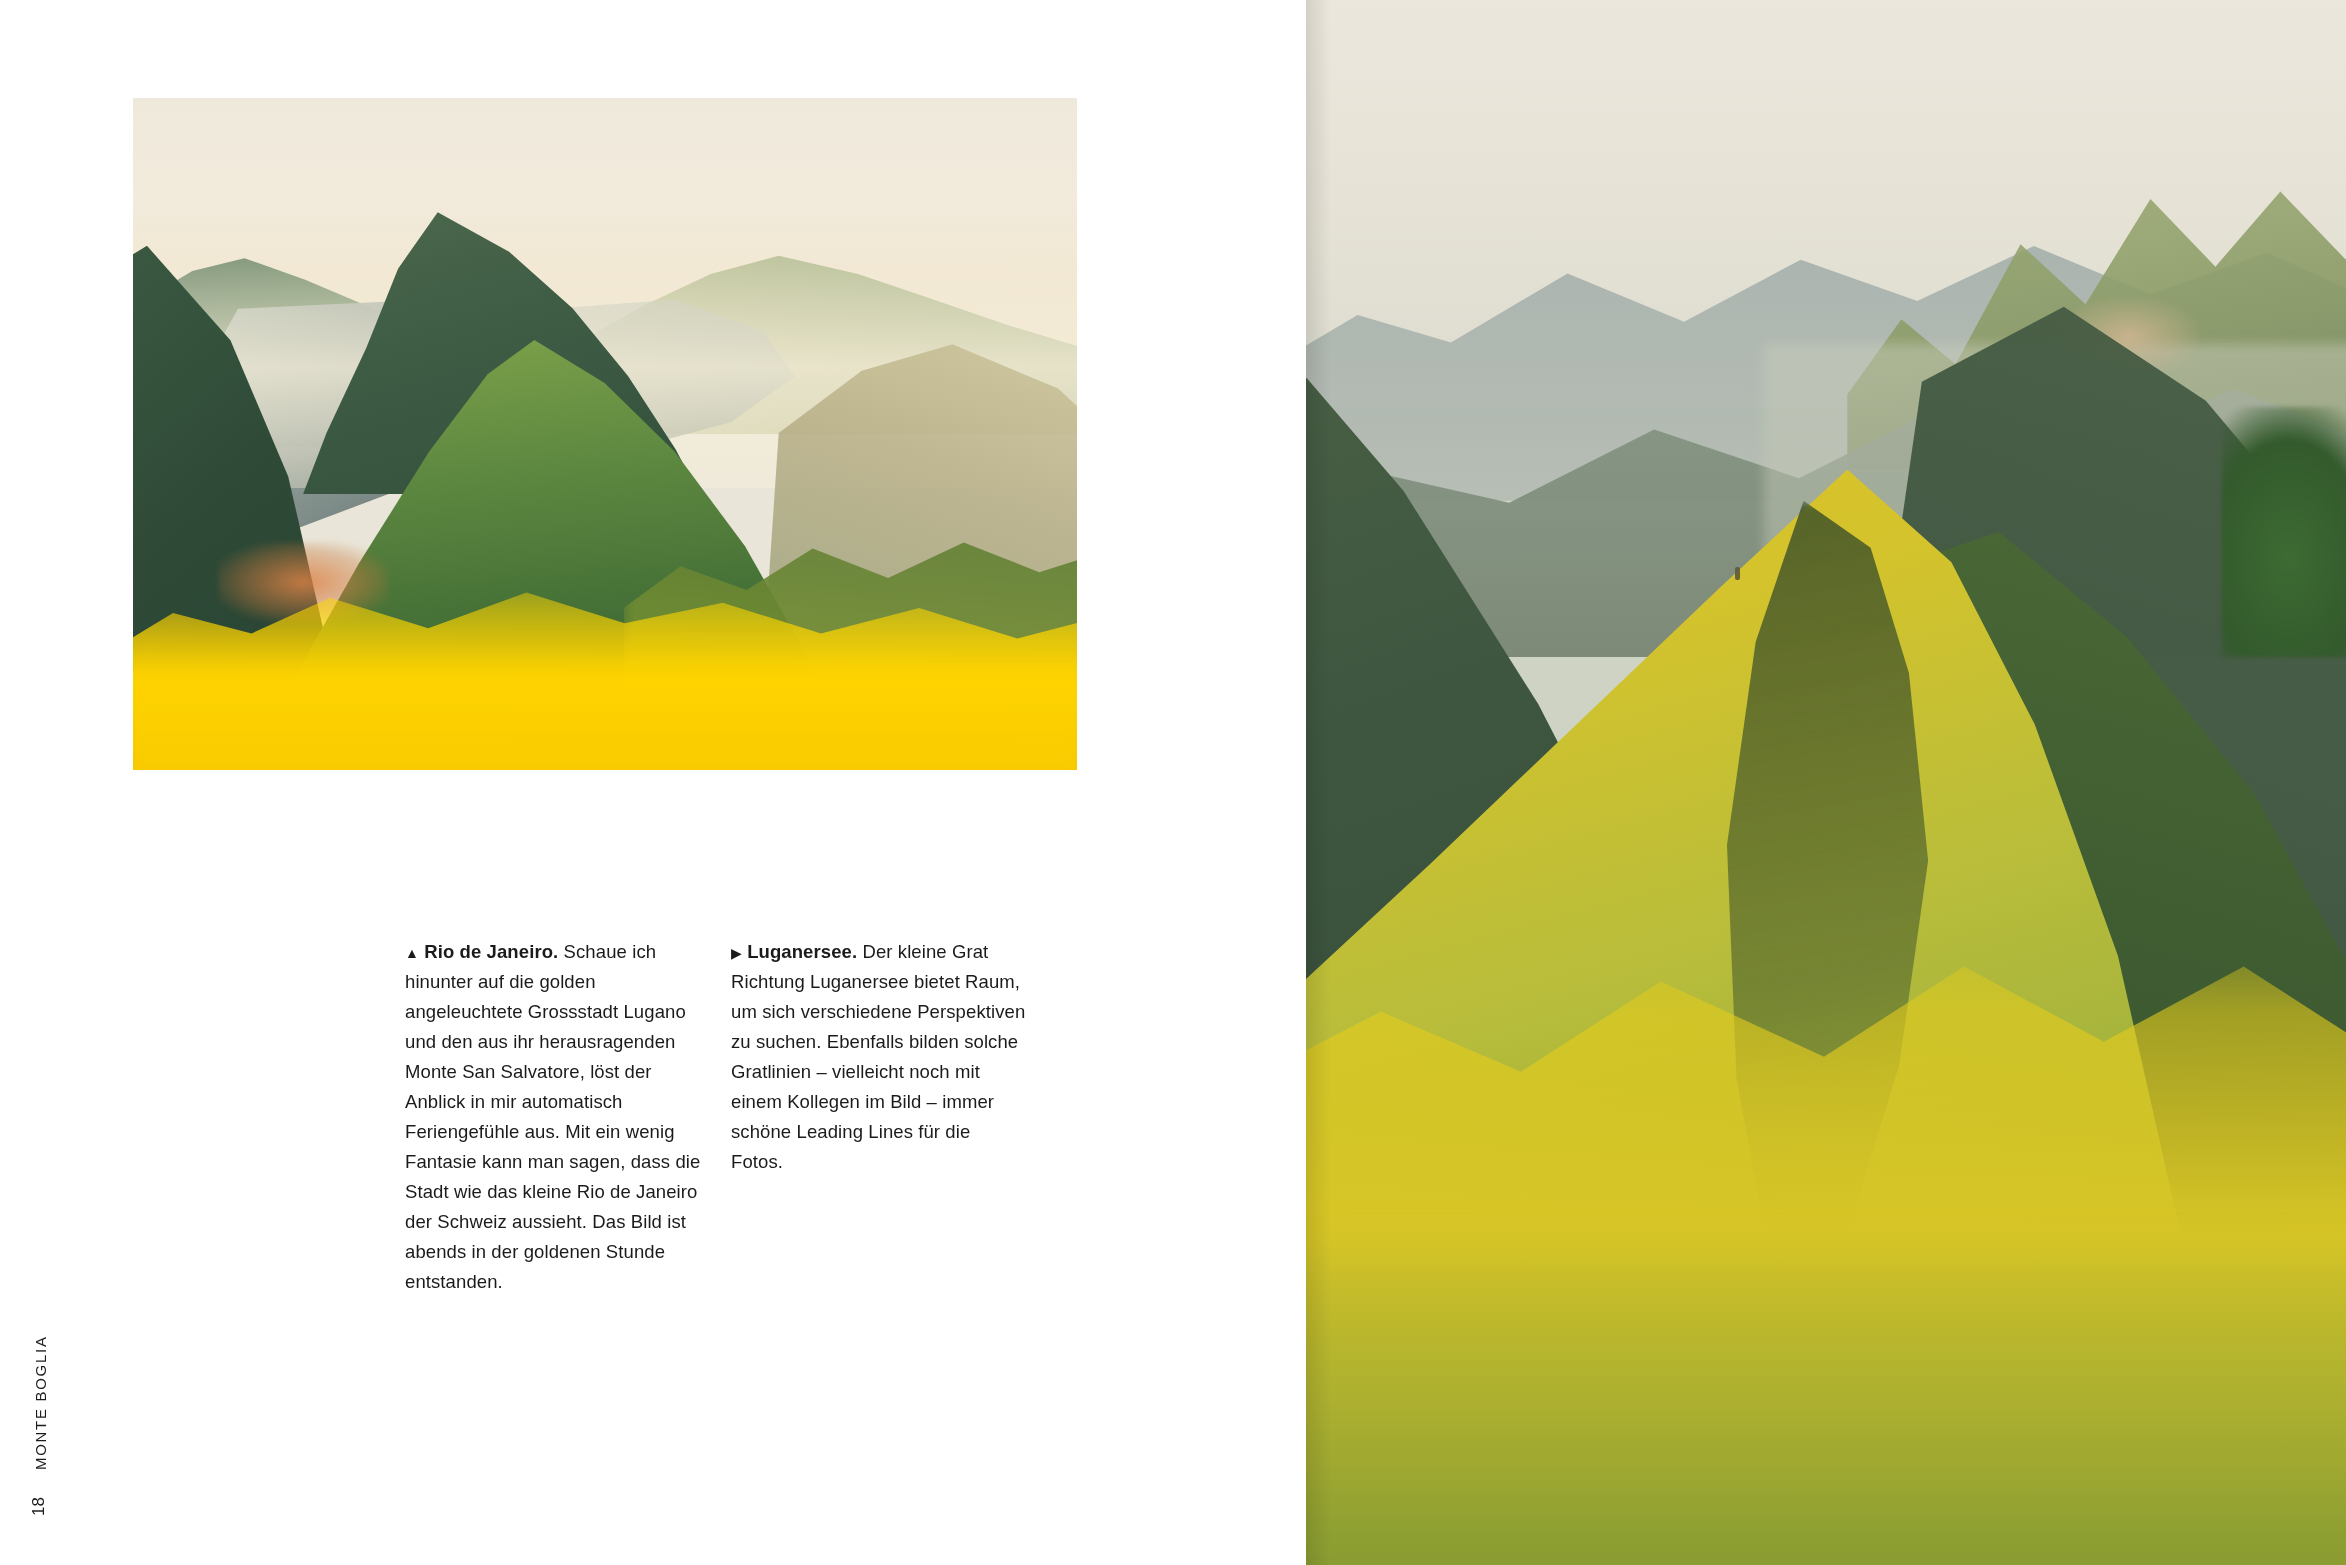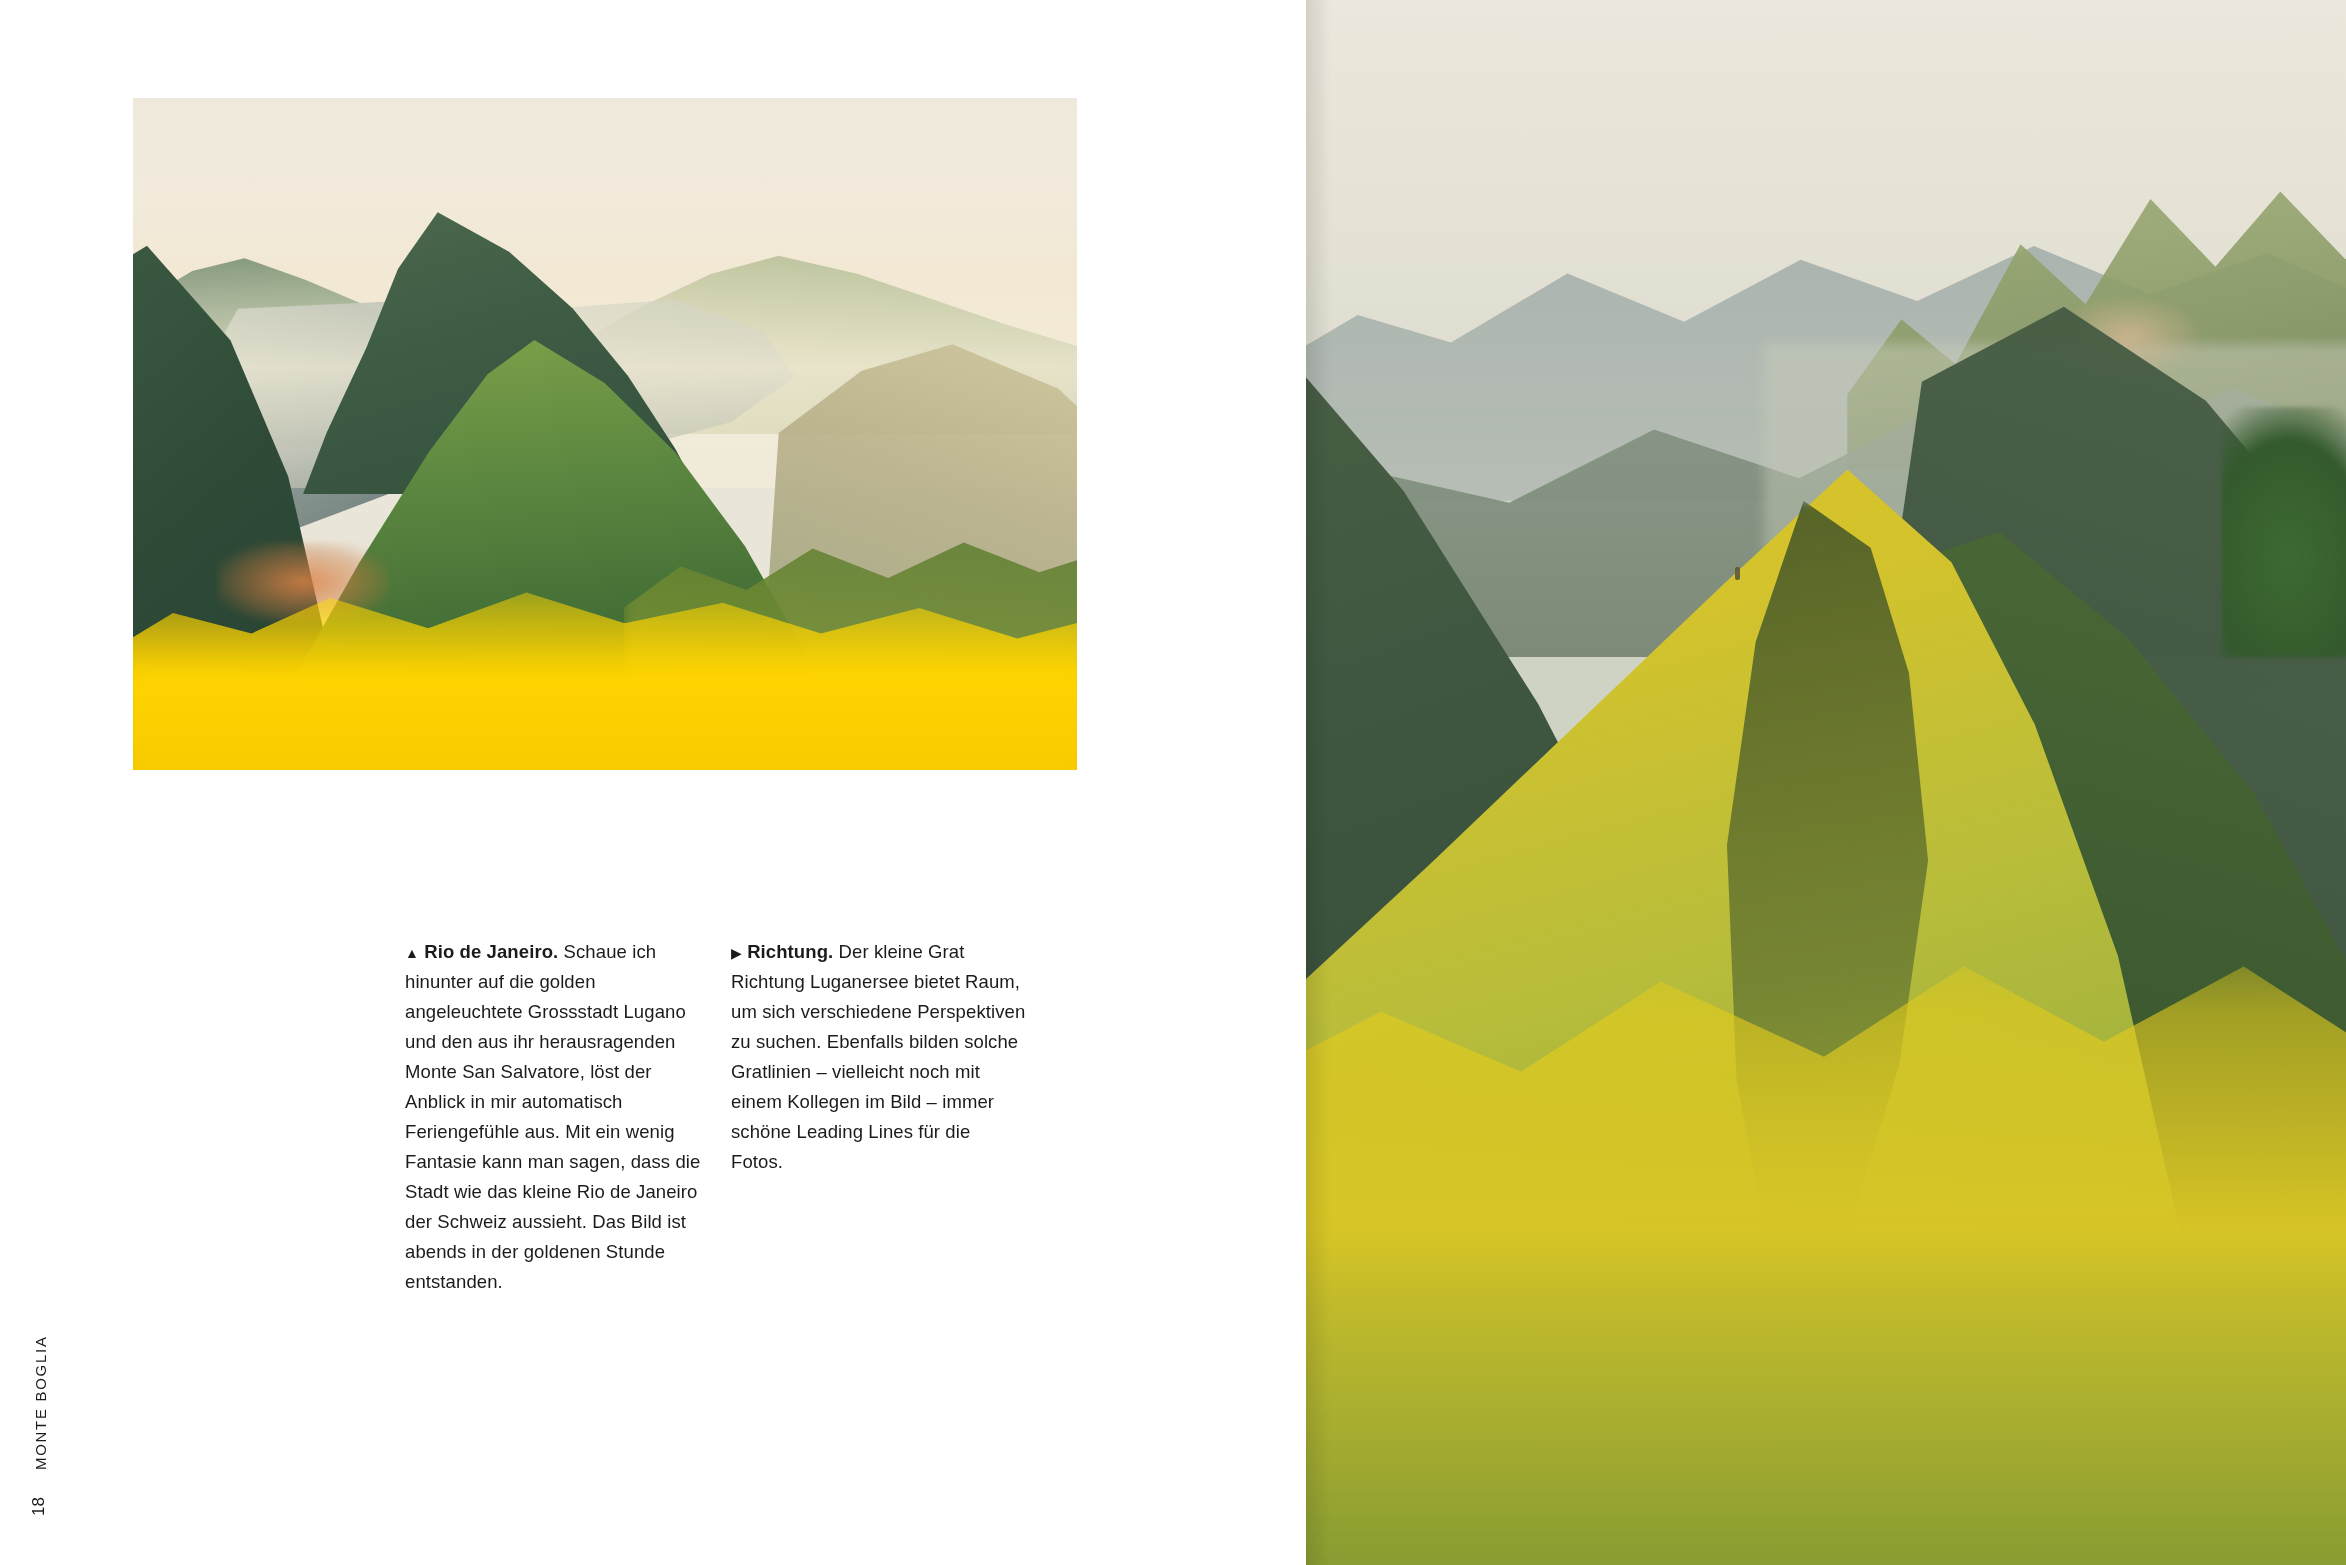--- a/index.html
+++ b/index.html
@@ -263,21 +263,21 @@
     <div class="fg-grass"></div>
   </figure>
 
   <div class="caption-block caption-a">
     <span class="marker">▲</span>
     <span class="lead">Rio de Janeiro.</span><span> Schaue ich hinunter auf die golden angeleuchtete Grossstadt Lugano und den aus ihr herausragenden Monte San Salvatore, löst der Anblick in mir automatisch Feriengefühle aus. Mit ein wenig Fantasie kann man sagen, dass die Stadt wie das kleine Rio de Janeiro der Schweiz aussieht. Das Bild ist abends in der goldenen Stunde entstanden.</span>
   </div>
 
   <div class="caption-block caption-b">
     <span class="marker">▶</span>
-    <span class="lead">Richtung.</span><span> Der kleine Grat Richtung Luganersee bietet Raum, um sich verschiedene Perspektiven zu suchen. Ebenfalls bilden solche Gratlinien – vielleicht noch mit einem Kollegen im Bild – immer schöne Leading Lines für die Fotos.</span>
+    <span class="lead">Luganersee.</span><span> Der kleine Grat Richtung Luganersee bietet Raum, um sich verschiedene Perspektiven zu suchen. Ebenfalls bilden solche Gratlinien – vielleicht noch mit einem Kollegen im Bild – immer schöne Leading Lines für die Fotos.</span>
   </div>
 
   <div class="runhead">MONTE BOGLIA</div>
   <div class="folio">18</div>
 </div>
 
 <div class="page-right pr">
   <div class="sky"></div>
   <div class="far-range"></div>
   <div class="right-peaks"></div>

